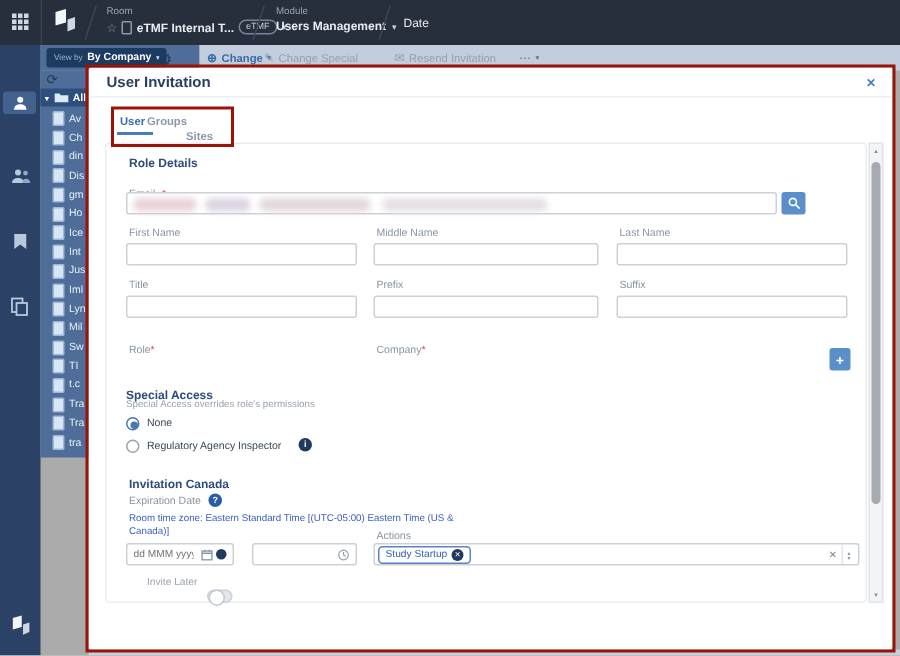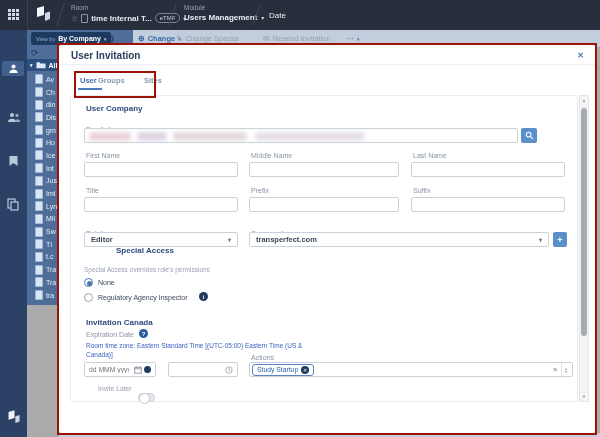--- a/index.html
+++ b/index.html
@@ -82,21 +82,21 @@
     <div class="abs" style="left:27px;top:0;width:1px;height:30px;background:#39424f;"></div>
     <svg class="abs" style="left:34px;top:4px;" width="20" height="22" viewBox="0 0 20 22">
       <path d="M3 4 L10 2 L10 11 L3 13 Z" fill="#f2f5f9"></path>
       <path d="M11 9 L16 7.4 L16 15 L11 17 Z" fill="#cdd6e2"></path>
     </svg>
     <div class="abs hdr-sep" style="left:60px;"></div>
     <div class="abs hdr-sub" style="left:71px;top:4px;">Room</div>
     <div class="abs" style="left:71px;top:13px;display:flex;align-items:center;gap:3px;">
       <span style="color:#8d98ac;font-size:8px;">☆</span>
       <span class="doc-ico"></span>
-      <span class="hdr-main">time Internal T...</span>
+      <span class="hdr-main">eTMF Internal T...</span>
       <span class="badge">eTMF</span>
       <span style="color:#c9d2df;font-size:6px;">▾</span>
     </div>
     <div class="abs hdr-sep" style="left:172px;"></div>
     <div class="abs hdr-sub" style="left:184px;top:4px;">Module</div>
     <div class="abs" style="left:184px;top:13px;display:flex;align-items:center;gap:4px;">
       <span class="hdr-main">Users Management</span>
       <span style="color:#c9d2df;font-size:6px;">▾</span>
     </div>
     <div class="abs hdr-sep" style="left:256px;"></div>
@@ -240,24 +240,24 @@
     </div>
 
   <div class="abs modal">
     <div class="abs m-title">User Invitation</div>
     <div class="abs m-close">✕</div>
     <div class="abs m-divider"></div>
 
     <div class="abs tab tab-active" style="left:21px;top:31px;">User</div>
     <div class="abs tab-underline" style="left:19px;top:43px;width:24px;"></div>
     <div class="abs tab tab-idle" style="left:39px;top:31px;">Groups</div>
-    <div class="abs tab tab-idle" style="left:65px;top:31px;margin-left:20px;">Sites</div>
+    <div class="abs tab tab-idle" style="left:65px;top:41px;">Sites</div>
 
     <div class="abs content">
-      <div class="abs sect" style="left:15px;top:8px;">User Company</div>
+      <div class="abs sect" style="left:15px;top:8px;">Role Details</div>
 
       <div class="abs" style="left:15px;top:22px;">
         <span class="lbl">Email</span>
         <span class="req">*</span>
       </div>
       <div class="abs inp" style="left:13px;top:32px;width:434px;position:absolute;">
         <div class="blur-blob" style="left:4px;width:42px;background:#e9d4d8;"></div>
         <div class="blur-blob" style="left:52px;width:30px;background:#ded5e2;"></div>
         <div class="blur-blob" style="left:88px;width:74px;background:#e4d9dd;"></div>
         <div class="blur-blob" style="left:170px;width:110px;background:#e6e0e6;"></div>
@@ -279,36 +279,28 @@
       <div class="abs lbl" style="left:15px;top:91px;">Title</div>
       <input class="abs inp" style="left: 13px; top: 101px; width: 154px;">
       <div class="abs lbl" style="left:180px;top:91px;">Prefix</div>
       <input class="abs inp" style="left: 178px; top: 101px; width: 150px;">
       <div class="abs lbl" style="left:342px;top:91px;">Suffix</div>
       <input class="abs inp" style="left: 340px; top: 101px; width: 154px;">
 
       <div class="abs" style="left:15px;top:126px;">
         <span class="lbl">Role</span><span class="req">*</span>
       </div>
-      <div class="abs sel" style="left:13px;top:136px;width:154px;">
-        <span>Editor</span>
-        <span class="caret">▾</span>
-      </div>
       <div class="abs" style="left:180px;top:126px;">
         <span class="lbl">Company</span><span class="req">*</span>
-      </div>
-      <div class="abs sel" style="left:178px;top:136px;width:300px;">
-        <span>transperfect.com</span>
-        <span class="caret">▾</span>
       </div>
       <div class="abs bluebtn" style="left:482px;top:136px;width:14px;height:15px;font-size:9px;font-weight:bold;">
           <span>+</span>
         </div>
 
-      <div class="abs sect" style="left:13px;top:150px;margin-left:32px;">Special Access</div>
+      <div class="abs sect" style="left:13px;top:163px;">Special Access</div>
       <div class="abs" style="left:13px;top:170px;font-size:6.5px;color:#9aa3b0;">Special Access overrides role's permissions</div>
       <div class="abs radio radio-on" style="left:13px;top:182px;"></div>
       <div class="abs" style="left:27px;top:183px;font-size:7px;color:#3c4856;">None</div>
       <div class="abs radio radio-off" style="left:13px;top:197px;"></div>
       <div class="abs" style="left:27px;top:198px;font-size:7px;color:#3c4856;">Regulatory Agency Inspector</div>
       <div class="abs circ-ico" style="left:128px;top:196px;">i</div>
 
       <div class="abs sect" style="left:15px;top:222px;">Invitation Canada</div>
       <div class="abs lbl" style="left:15px;top:235px;">Expiration Date</div>
       <div class="abs circ-ico" style="left:68px;top:233px;background:#2a5d9f;">?</div>

